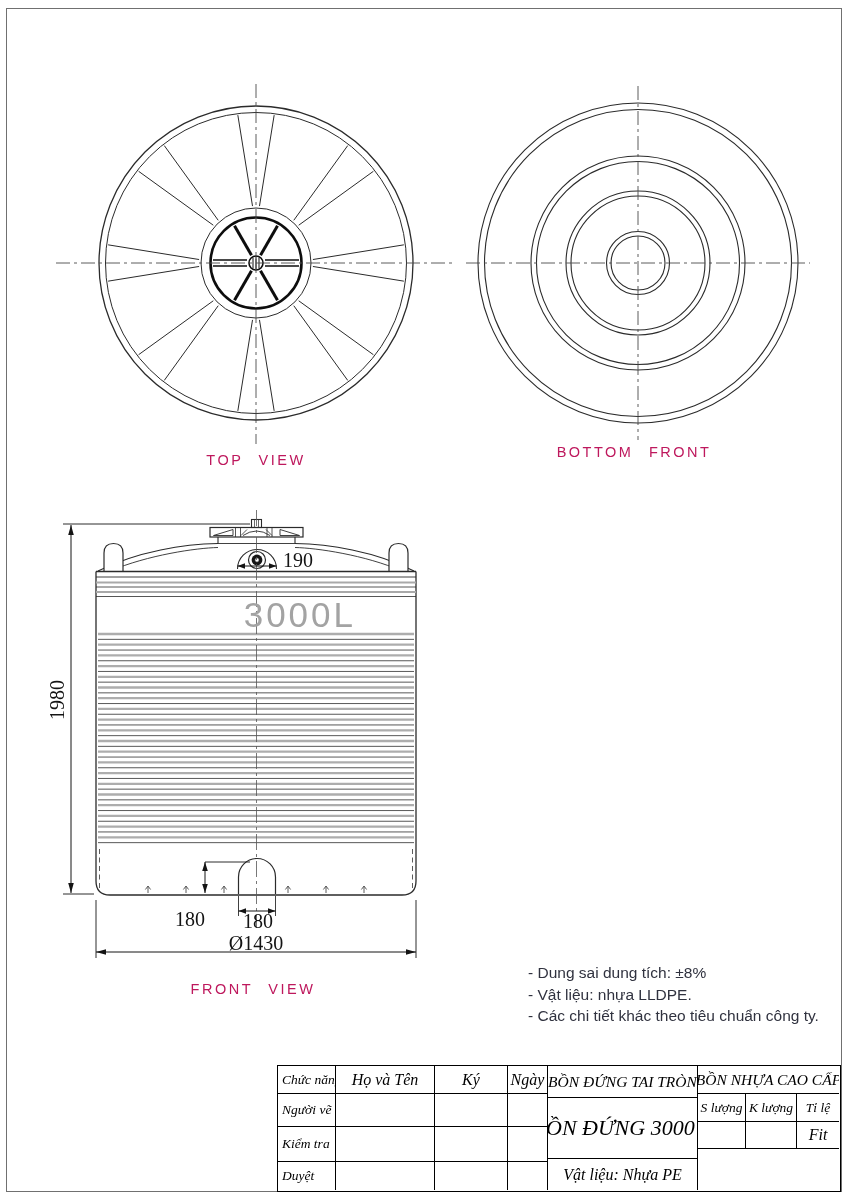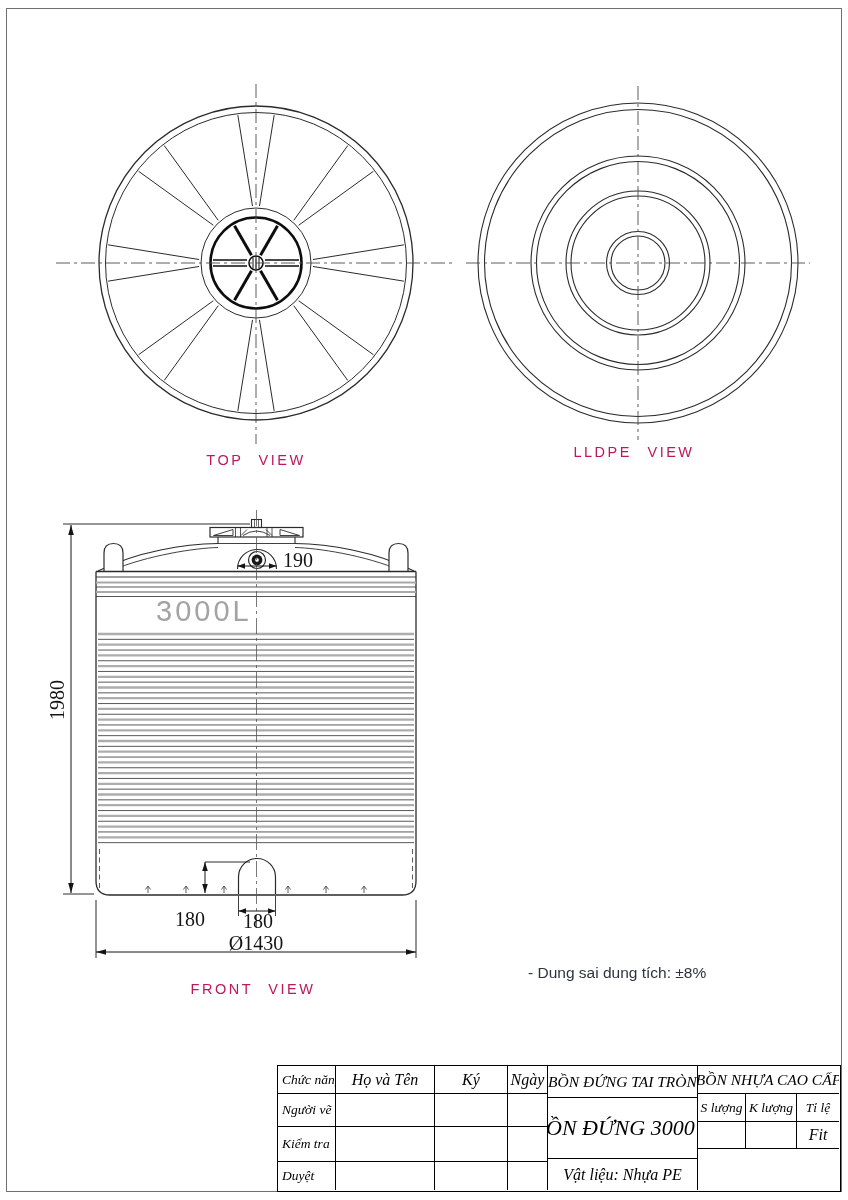--- a/index.html
+++ b/index.html
@@ -13,21 +13,21 @@
     font-family:"Liberation Sans","DejaVu Sans",sans-serif;
     font-size:14.5px;color:#be185d;letter-spacing:2.5px;word-spacing:9px;
     text-align:center;white-space:nowrap;
   }
   .dim{
     font-family:"Liberation Serif","DejaVu Serif",serif;
     font-size:20px;color:#141414;white-space:nowrap;
   }
   .cap-label{
     font-family:"Liberation Sans","DejaVu Sans",sans-serif;
-    font-size:29px;color:#a3a3a3;letter-spacing:3px;text-align:left;white-space:nowrap;
+    font-size:35px;color:#a3a3a3;letter-spacing:3px;text-align:right;white-space:nowrap;
   }
   .tech{color:#30323f;font-family:"Liberation Sans","DejaVu Sans",sans-serif;}
   .tech .tech-title{font-size:17px;font-weight:bold;text-decoration:underline;margin-bottom:4px;}
   .tech .tech-item{font-size:15.5px;line-height:21.5px;}
   
   #titleblock{
     position:absolute;left:277px;top:1065px;width:564px;height:127px;
     border:1.5px solid #000;box-sizing:border-box;
     font-family:"Liberation Serif","DejaVu Serif",serif;font-style:italic;color:#000;
   }
@@ -239,33 +239,35 @@
 
       <g stroke="#141414">
         <path d="M 96 900 V 958 M 416 900 V 958" stroke-width="0.9"></path>
         <path d="M 96 952 H 416" stroke-width="1"></path>
         <path d="M 96 952 L 106 949.2 L 106 954.8 Z M 416 952 L 406 949.2 L 406 954.8 Z" fill="#141414" stroke="none"></path>
       </g>
     </g>
   </svg>
 
   <div class="abs view-label" style="left:156px;top:452px;width:200px;">TOP VIEW</div>
-  <div class="abs view-label" style="left:534px;top:444px;width:200px;">LLDPE VIEW</div>
+  <div class="abs view-label" style="left:534px;top:444px;width:200px;">BOTTOM FRONT</div>
   <div class="abs view-label" style="left:153px;top:981px;width:200px;">FRONT VIEW</div>
 
   <div class="abs cap-label" style="left:156px;top:595px;width:200px;">3000L</div>
 
   <div class="abs dim" style="left:283px;top:549px;">190</div>
   <div class="abs dim" style="left:26px;top:690px;width:60px;height:20px;text-align:center;transform:rotate(-90deg);">1980</div>
   <div class="abs dim" style="left:160px;top:908px;width:60px;text-align:center;">180</div>
   <div class="abs dim" style="left:228px;top:910px;width:60px;text-align:center;">180</div>
   <div class="abs dim" style="left:186px;top:932px;width:140px;text-align:center;">Ø1430</div>
 
   <div class="abs tech" style="left:528px;top:962px;width:316px;">
     <div class="tech-item">- Dung sai dung tích: ±8%</div>
+    <div class="tech-item">- Vật liệu: nhựa LLDPE.</div>
+    <div class="tech-item">- Các chi tiết khác theo tiêu chuẩn công ty.</div>
   </div>
 
   <div id="titleblock">
 
     <div class="tb-sec" style="left:0;width:270px;grid-template-columns:58px 99px 73px 40px;grid-template-rows:28px 33px 35px 28px;">
       <div class="tb-cell left f-sm">Chức năng</div>
       <div class="tb-cell f-md">Họ và Tên</div>
       <div class="tb-cell f-md">Ký</div>
       <div class="tb-cell f-md">Ngày</div>
 

